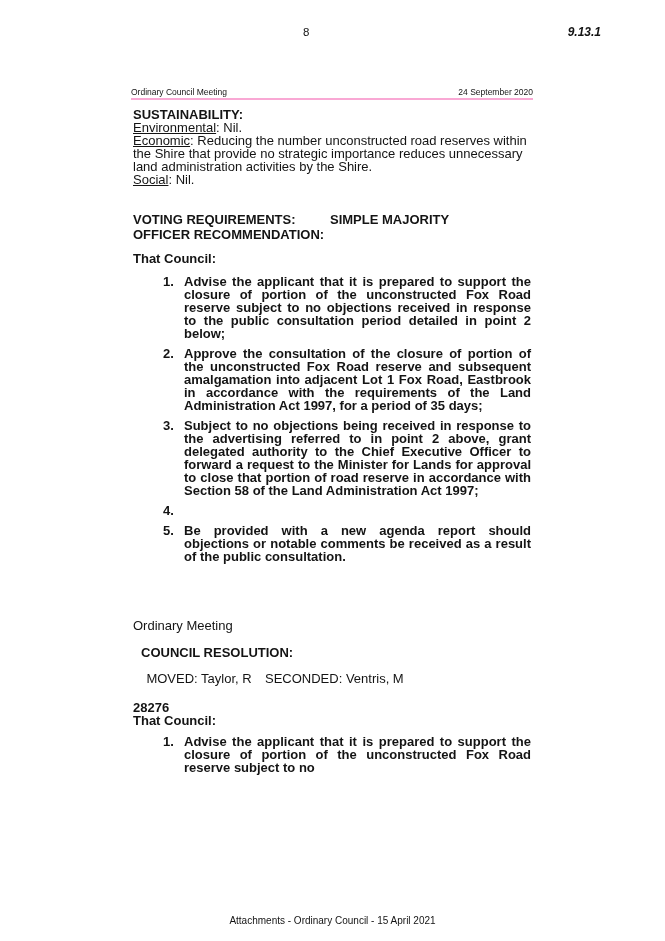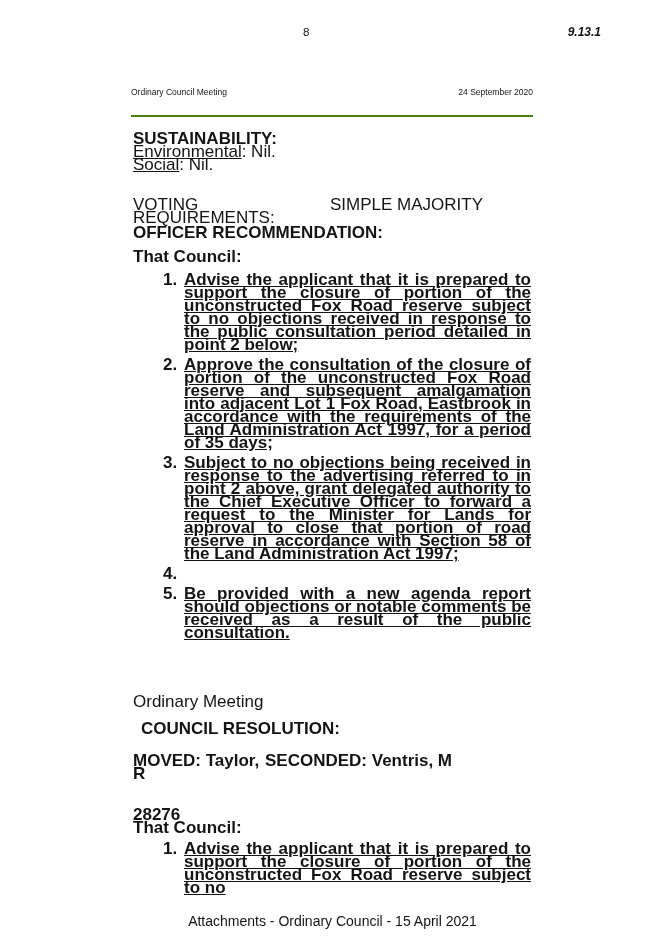--- a/index.html
+++ b/index.html
@@ -36,85 +36,86 @@
   
   .running-header {
     position: absolute;
     top: 87px;
     left: 131px;
     right: 132px;
     display: flex;
     justify-content: space-between;
     font-size: 8.5px;
     line-height: 10px;
-    border-bottom: 2px solid #4d7c0f;
-    padding-bottom: 18px;
+    border-bottom: 2px solid #f9a8d4;
+    padding-bottom: 1px;
   }
 
   
   .content {
     position: absolute;
-    top: 132px;
+    top: 108px;
     left: 133px;
     width: 398px;
-    font-size: 17px;
+    font-size: 13px;
     line-height: 13px;
   }
 
   .bold { font-weight: bold; }
   .u { text-decoration: underline; }
 
-  .voting-row { margin-top: 27px; display: flex; font-weight: normal; }
+  .voting-row { margin-top: 27px; display: flex; font-weight: bold; }
   .voting-row .voting-label { width: 197px; flex-shrink: 0; }
 
   .officer-heading { margin-top: 2px; font-weight: bold; }
   .preamble { margin-top: 11px; font-weight: bold; }
 
   .numbered-list { margin-top: 10px; }
   .list-item { display: flex; padding-left: 30px; font-weight: bold; }
   .list-item + .list-item { margin-top: 7px; }
   .list-item .item-num { width: 21px; flex-shrink: 0; }
-  .list-item .item-text { flex: 1; text-align: justify; text-decoration: underline; }
+  .list-item .item-text { flex: 1; text-align: justify; }
 
   .ordinary-meeting { margin-top: 56px; font-weight: normal; }
   .cr-heading { margin-top: 14px; font-weight: bold; margin-left: 8px; }
-  .moved-row { margin-top: 19px; display: flex; font-weight: bold; }
+  .moved-row { margin-top: 13px; display: flex; font-weight: normal; text-align: center; }
   .moved-row .moved { width: 132px; flex-shrink: 0; }
-  .res-num { margin-top: 28px; font-weight: bold; }
+  .res-num { margin-top: 16px; font-weight: bold; }
   .preamble-2 { font-weight: bold; }
   .cr-list { margin-top: 8px; }
 
   
   .page-footer {
     position: absolute;
     top: 915px;
     left: 0;
     width: 100%;
     text-align: center;
-    font-size: 14px;
+    font-size: 10px;
     line-height: 12px;
   }
 </style>
 </head>
 <body>
 
 <div class="page">
 
   <div class="page-number">8</div>
   <div class="section-ref">9.13.1</div>
 
   <div class="running-header">
     <span>Ordinary Council Meeting</span>
     <span>24 September 2020</span>
   </div>
 
   <div class="content">
 
     <div class="bold">SUSTAINABILITY:</div>
     <div><span class="u">Environmental</span><span>: Nil.</span></div>
+    <div><span class="u">Economic</span><span>: Reducing the number unconstructed road reserves within the Shire that provide no strategic importance reduces unnecessary land administration activities by the Shire.</span></div>
     <div><span class="u">Social</span><span>: Nil.</span></div>
 
     <div class="voting-row">
       <span class="voting-label">VOTING REQUIREMENTS:</span>
       <span>SIMPLE MAJORITY</span>
     </div>
 
     <div class="officer-heading">OFFICER RECOMMENDATION:</div>
     <div class="preamble">That Council:</div>
 

